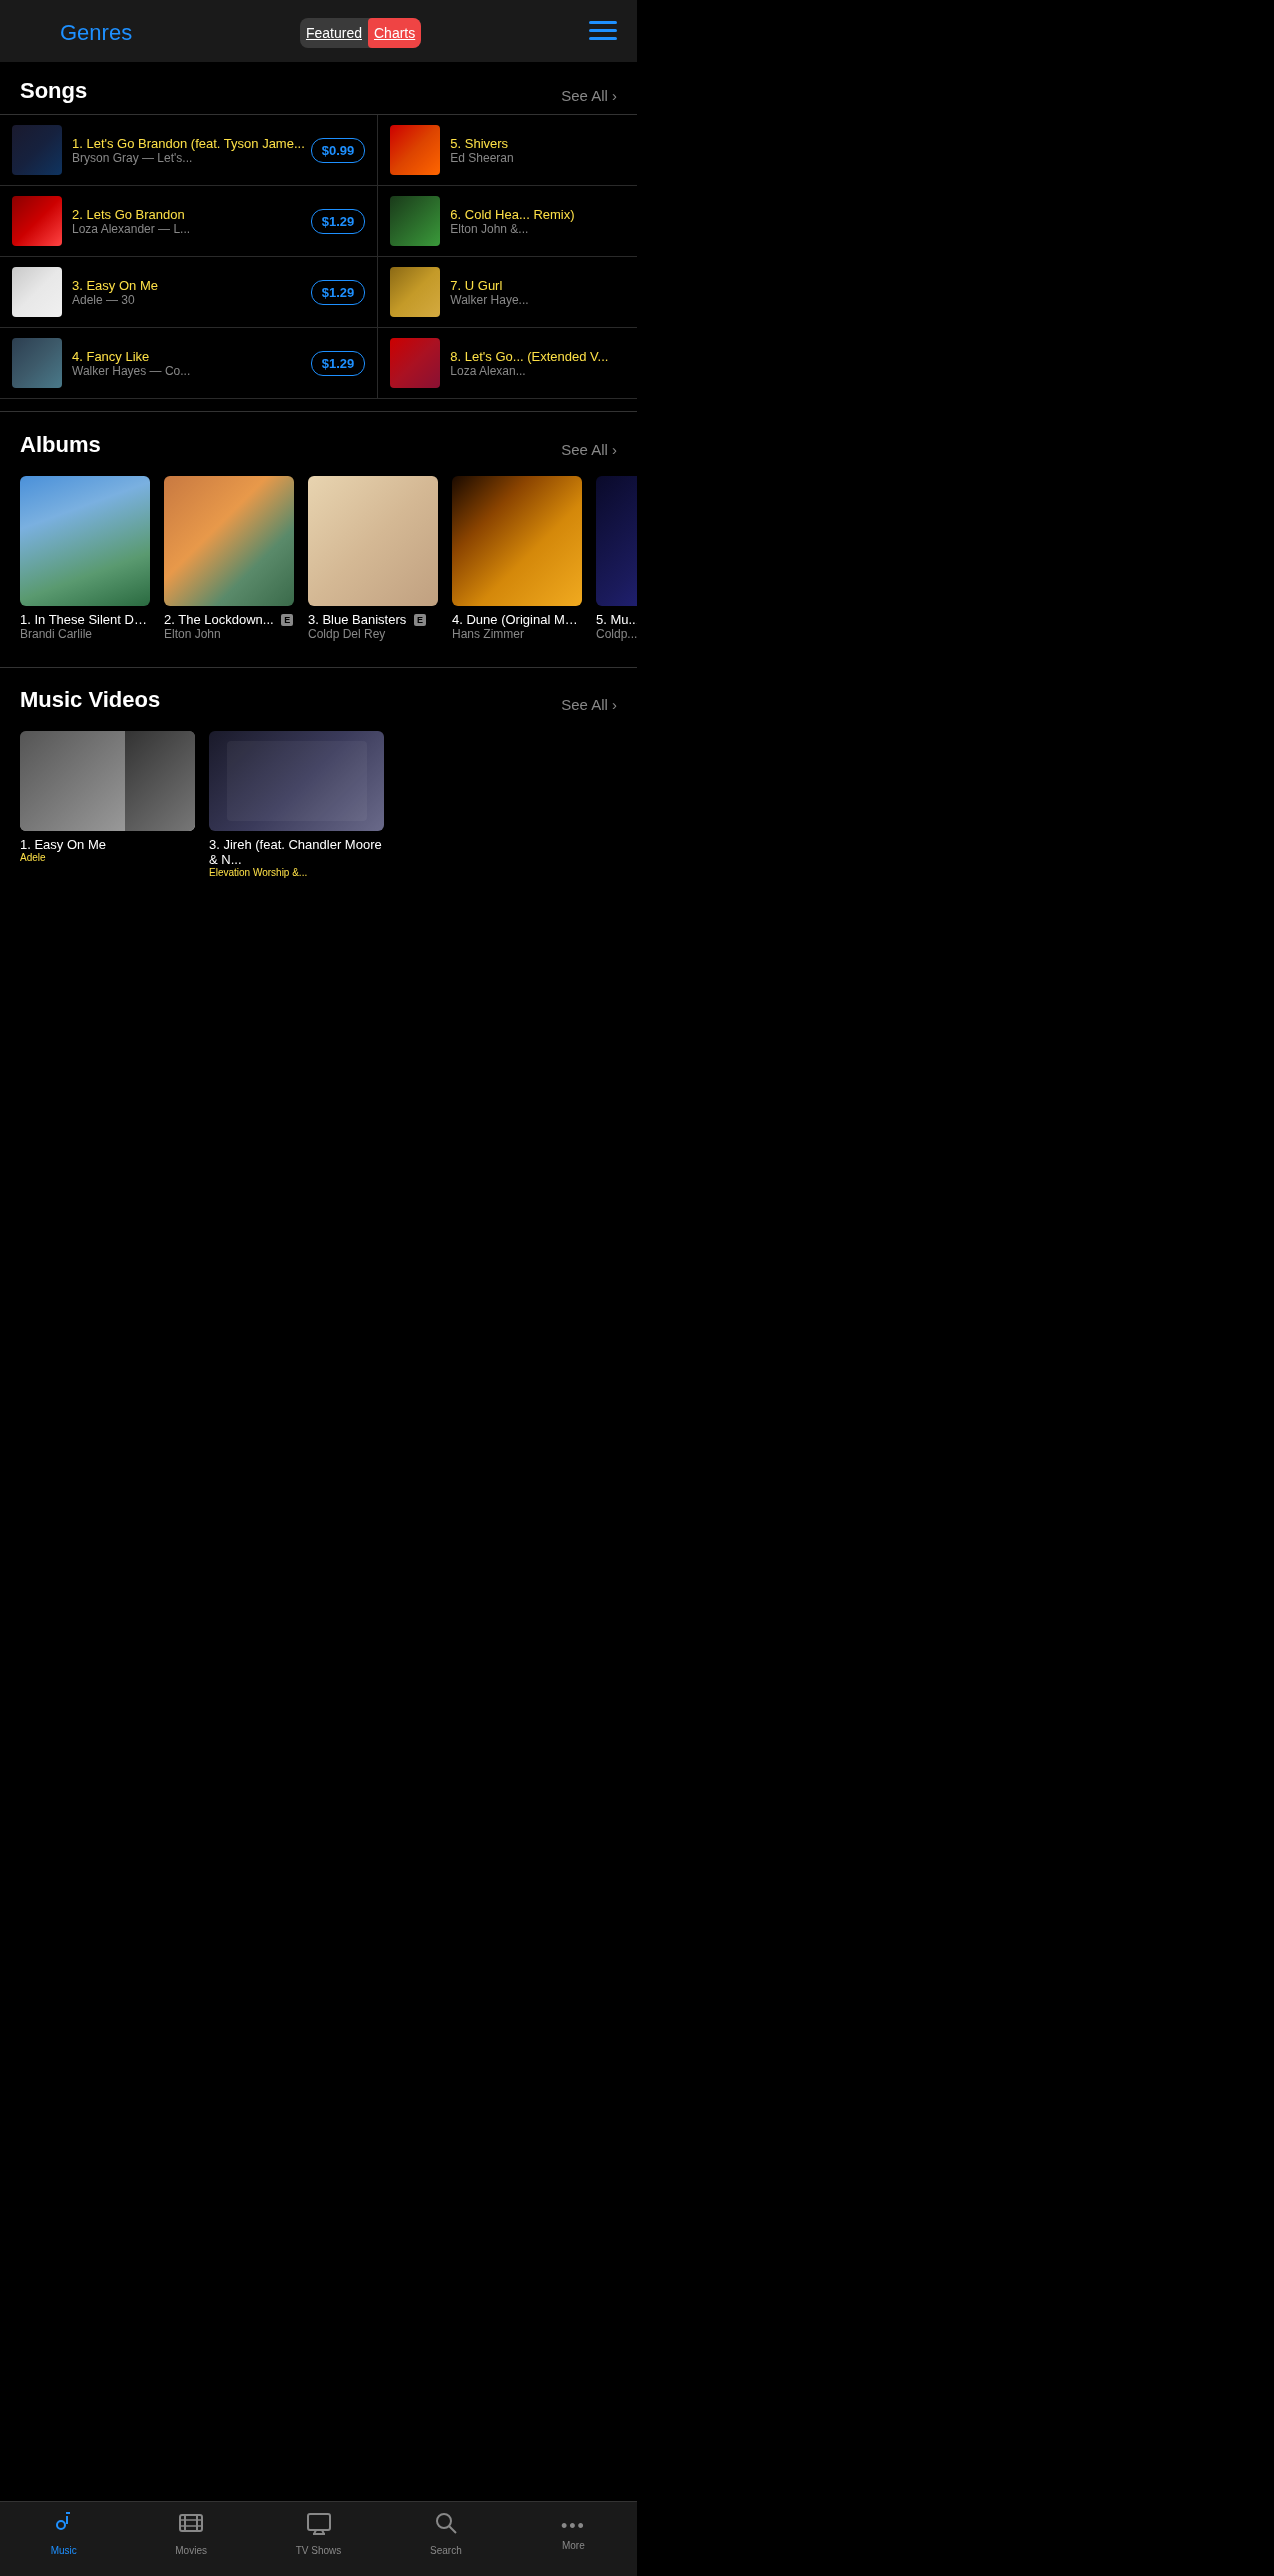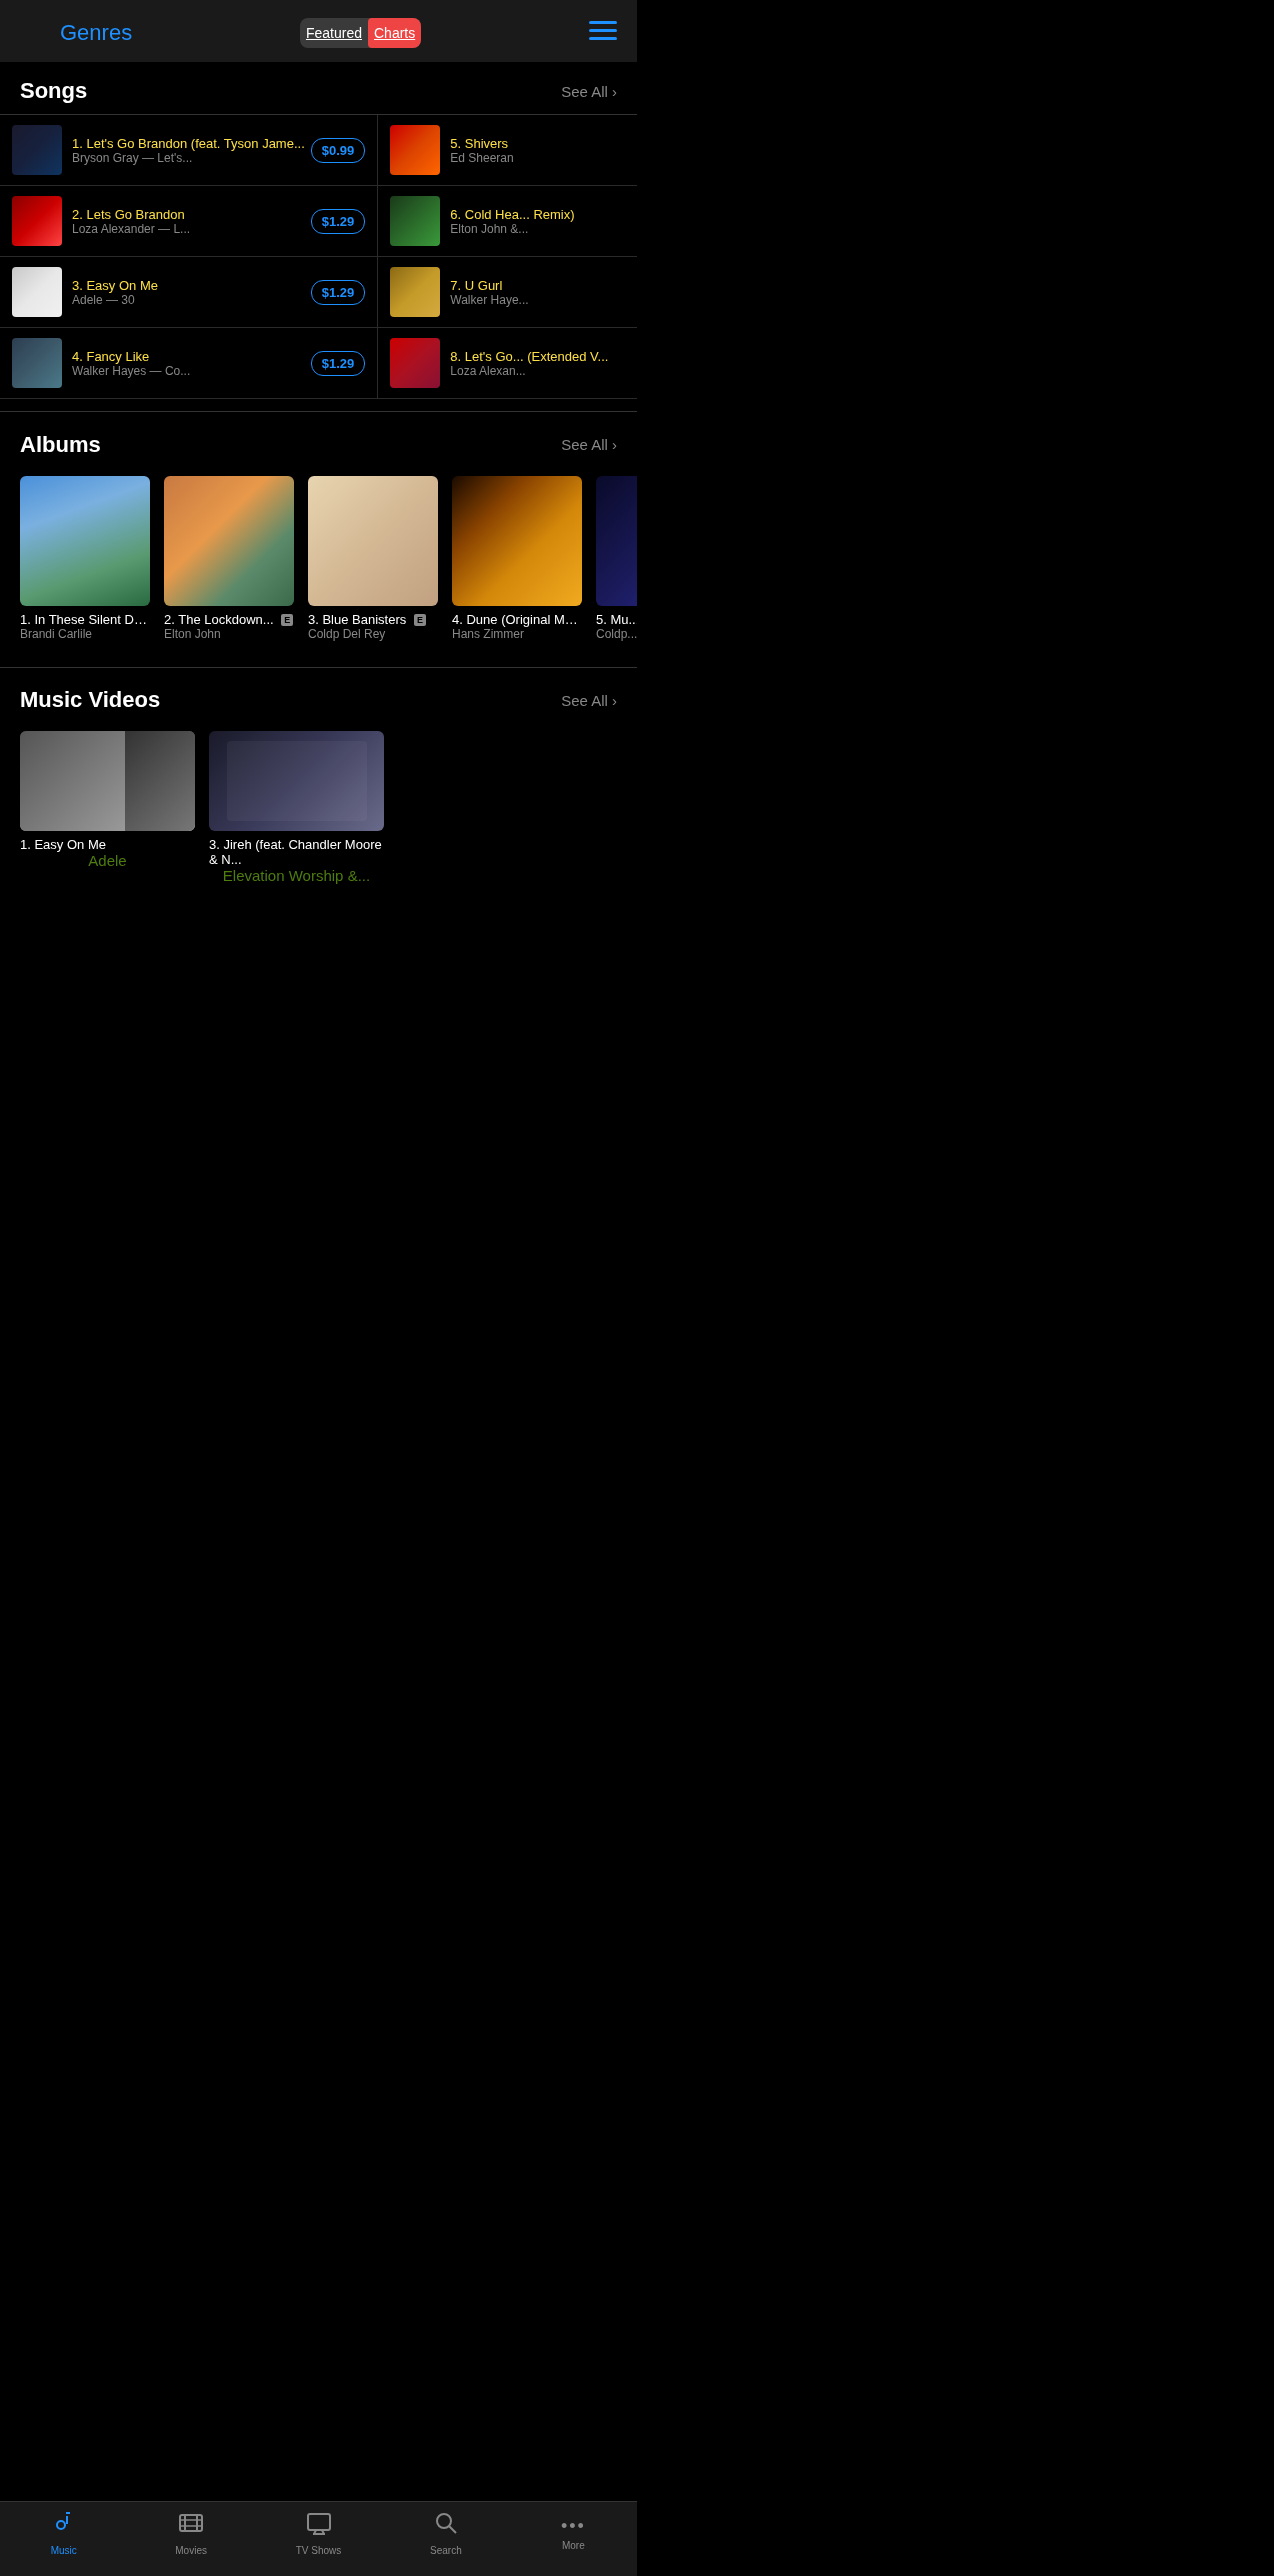--- a/index.html
+++ b/index.html
@@ -60,21 +60,21 @@
       font-size: 20px;
     }
 
     
     .section {
       padding: 16px 0 8px 0;
     }
 
     .section-header {
       display: flex;
-      align-items: center;
+      align-items: flex-end;
       justify-content: space-between;
       padding: 0 20px 10px 20px;
     }
 
     .section-title {
       font-size: 22px;
       font-weight: 700;
       color: #fff;
     }
 
@@ -219,26 +219,25 @@
       margin-bottom: 6px;
     }
 
     .video-title {
       font-size: 13px;
       font-weight: 500;
       color: #fff;
     }
 
     .video-artist {
-      font-size: 15px;
-      color: #4d7c0f;
+      font-size: 10px;
+      color: #fde047;
       white-space: nowrap;
       overflow: hidden;
       text-overflow: ellipsis;
-      text-align: center;
     }
 
     .divider {
       height: 0.5px;
       background: #333;
       margin: 4px 0;
     }
 
     
     .bottom-nav {

